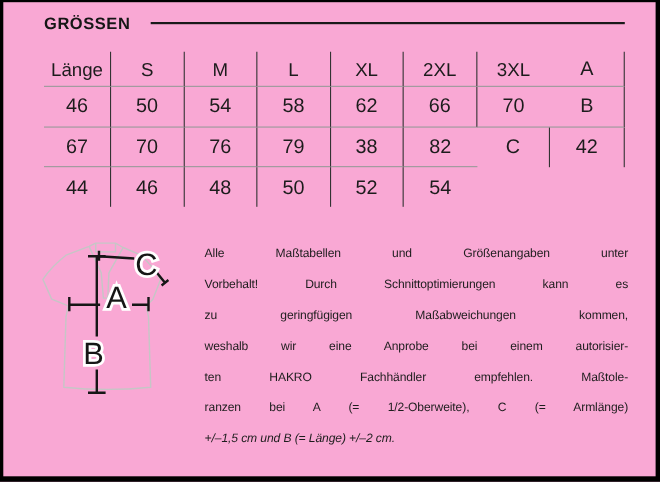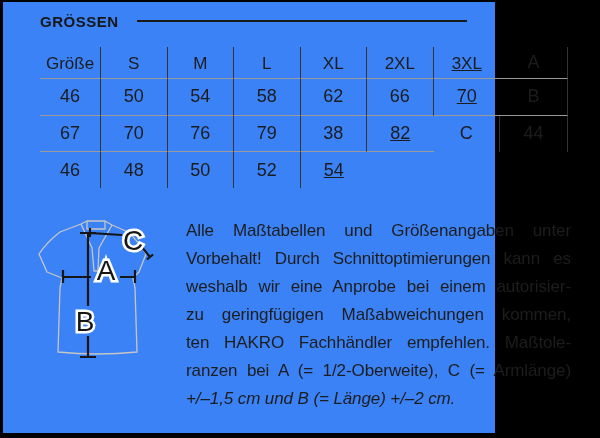--- a/index.html
+++ b/index.html
@@ -1,60 +1,60 @@
 <!DOCTYPE html>
 <html><head>
 <meta charset="utf-8">
 <style>
   * { margin:0; padding:0; box-sizing:border-box; }
   html,body { width:600px; height:438px; }
   body { background:#000; position:relative; font-family:"Liberation Sans",sans-serif; overflow:hidden; }
-  .card { position:absolute; left:3px; top:2px; width:492px; height:431px; background:#3b82f6; }
+  .card { position:absolute; left:3px; top:2px; width:593px; height:431px; background:#f9a8d4; }
 
   
   .header-row { position:absolute; left:37px; right:28px; top:6px; height:26px; display:flex; align-items:center; gap:18px; }
   .title { font-size:15px; font-weight:700; letter-spacing:0.5px; color:#161616; white-space:nowrap; }
   .rule { flex:1; height:2px; background:#1a1a1a; }
 
   
   .size-table { position:absolute; left:37px; top:45px;
     display:grid;
     grid-template-columns:61px 66.5px 66.5px 66.5px 66.5px 66.5px 66.5px 68px;
     grid-template-rows:31.5px 37px 36.5px 36px; }
   .cell { display:flex; align-items:center; justify-content:center;
     font-size:18px; color:#1c1c1c; border-right:1px solid #333333; }
-  .cell.lastcol { border-right:none;text-decoration:underline; }
+  .cell.lastcol { border-right:none; }
   .cell.hline { border-bottom:1px solid #999999; }
   .cell.head { font-size:17px; padding-top:3px; }
 
   
   .diagram { position:absolute; left:32px; top:216px; }
   .measure-label { font-size:28px; font-weight:400; fill:#161616;
     stroke:#ffffff; stroke-width:5px; paint-order:stroke;
     font-family:"Liberation Sans",sans-serif; }
 
   
   .disclaimer { position:absolute; left:183px; top:215px; width:385px;
-    font-size:17px; line-height:28px; color:#1d1d1d; letter-spacing:-0.1px; }
+    font-size:11px; line-height:28px; color:#1d1d1d; letter-spacing:-0.1px; }
   .dline { text-align:justify; text-align-last:justify; }
   .dline.last { text-align-last:left;font-style:italic; }
 </style>
 </head>
 <body>
 
 <div class="card">
 
   <div class="header-row">
     <div class="title">GRÖSSEN</div>
     <div class="rule"></div>
   </div>
 
   <div class="size-table">
 
-    <div class="cell head hline">Größe</div>
+    <div class="cell head hline">Länge</div>
     <div class="cell head hline">S</div>
     <div class="cell head hline">M</div>
     <div class="cell head hline">L</div>
     <div class="cell head hline">XL</div>
     <div class="cell head hline">2XL</div>
     <div class="cell head hline lastcol">3XL</div>
 
     <div class="cell hline">A</div>
     <div class="cell hline">46</div>
     <div class="cell hline">50</div>
@@ -66,20 +66,21 @@
 
     <div class="cell hline">B</div>
     <div class="cell hline">67</div>
     <div class="cell hline">70</div>
     <div class="cell hline">76</div>
     <div class="cell hline">79</div>
     <div class="cell hline">38</div>
     <div class="cell hline lastcol">82</div>
 
     <div class="cell">C</div>
+    <div class="cell">42</div>
     <div class="cell">44</div>
     <div class="cell">46</div>
     <div class="cell">48</div>
     <div class="cell">50</div>
     <div class="cell">52</div>
     <div class="cell lastcol">54</div>
   </div>
 
   <svg class="diagram" width="140" height="152" viewBox="0 0 140 152">
 
@@ -98,20 +99,20 @@
       <path d="M 55 10 L 55 19 M 55 15 L 87 17 M 106 28 L 115 39 M 111.9 41.5 L 118.1 36.5"></path>
     </g>
     <text class="measure-label" x="71" y="62" text-anchor="middle">A</text>
     <text class="measure-label" x="50" y="113" text-anchor="middle">B</text>
     <text class="measure-label" x="98" y="32" text-anchor="middle">C</text>
   </svg>
 
   <div class="disclaimer">
     <div class="dline">Alle Maßtabellen und Größenangaben unter</div>
     <div class="dline">Vorbehalt! Durch Schnittoptimierungen kann es</div>
+    <div class="dline">zu geringfügigen Maßabweichungen kommen,</div>
     <div class="dline">weshalb wir eine Anprobe bei einem autorisier-</div>
-    <div class="dline">zu geringfügigen Maßabweichungen kommen,</div>
     <div class="dline">ten HAKRO Fachhändler empfehlen. Maßtole-</div>
     <div class="dline">ranzen bei A (= 1/2-Oberweite), C (= Armlänge)</div>
     <div class="dline last">+/–1,5 cm und B (= Länge) +/–2 cm.</div>
   </div>
 
 </div>
 
 </body></html>

